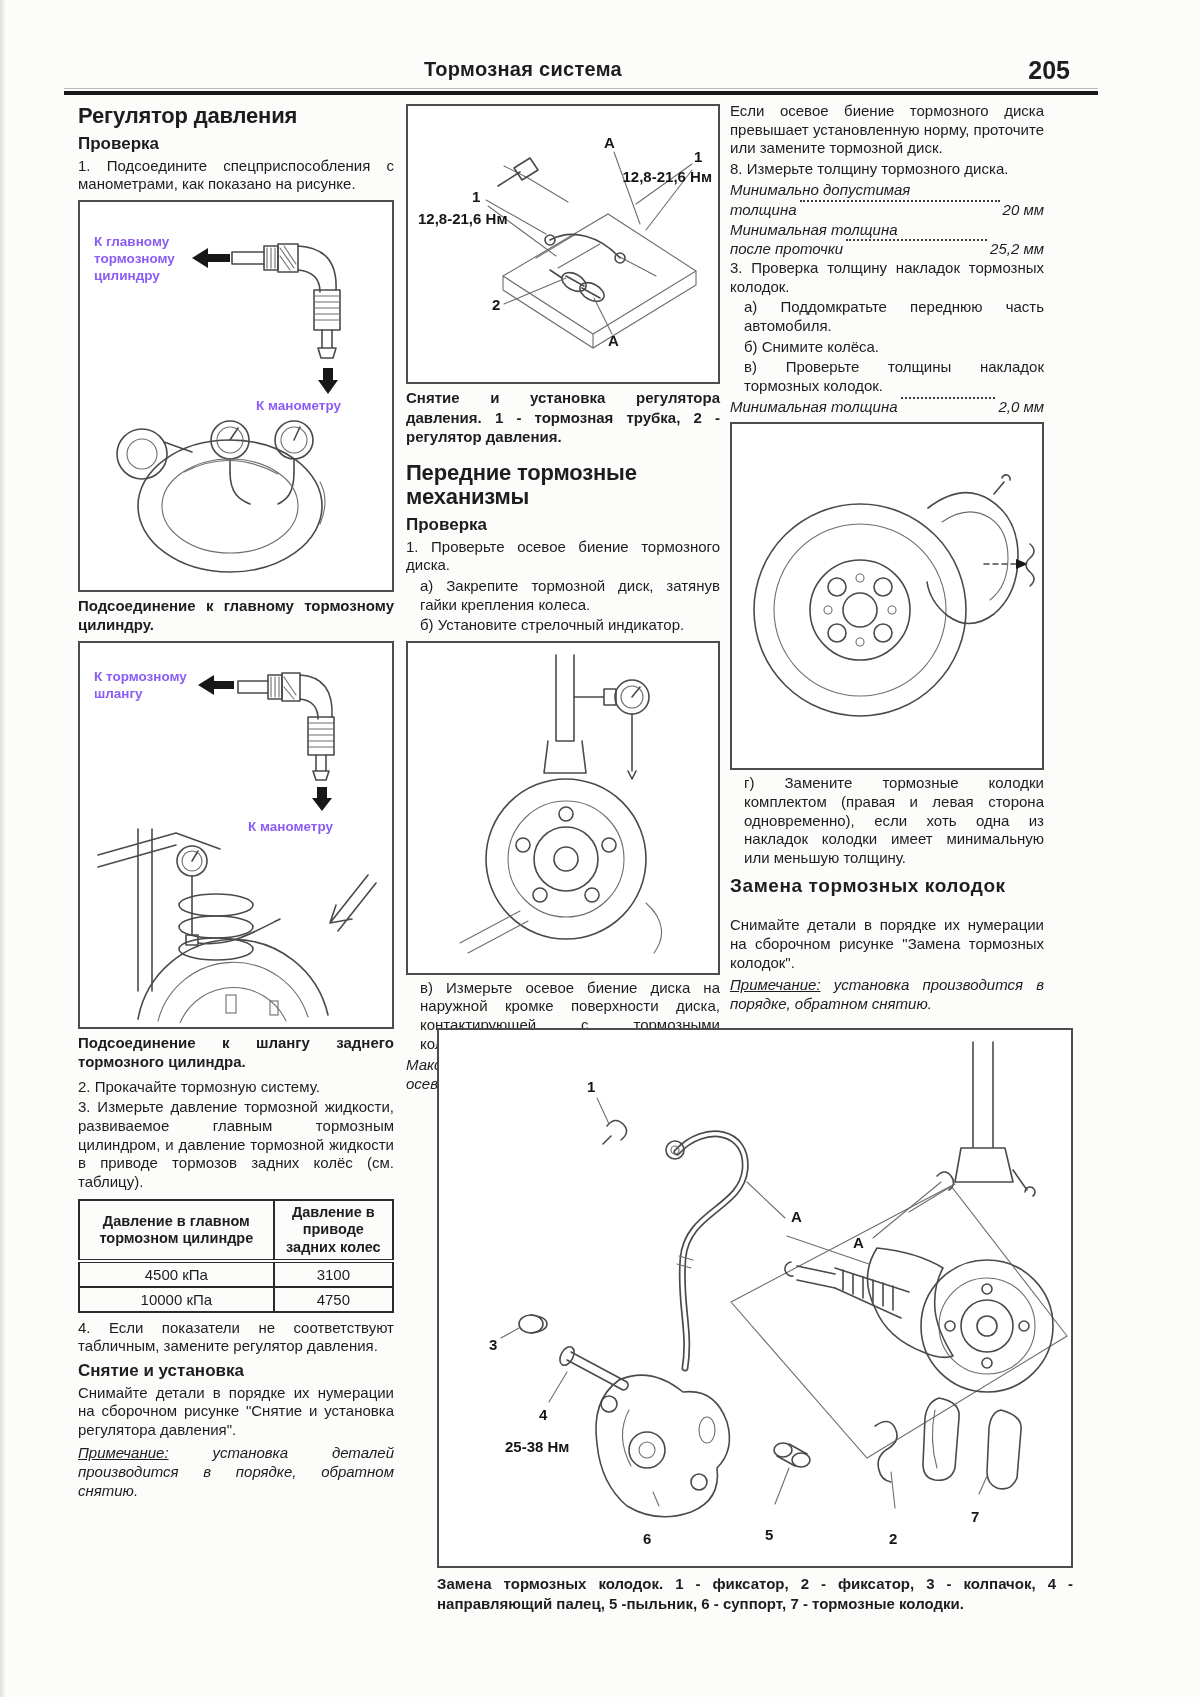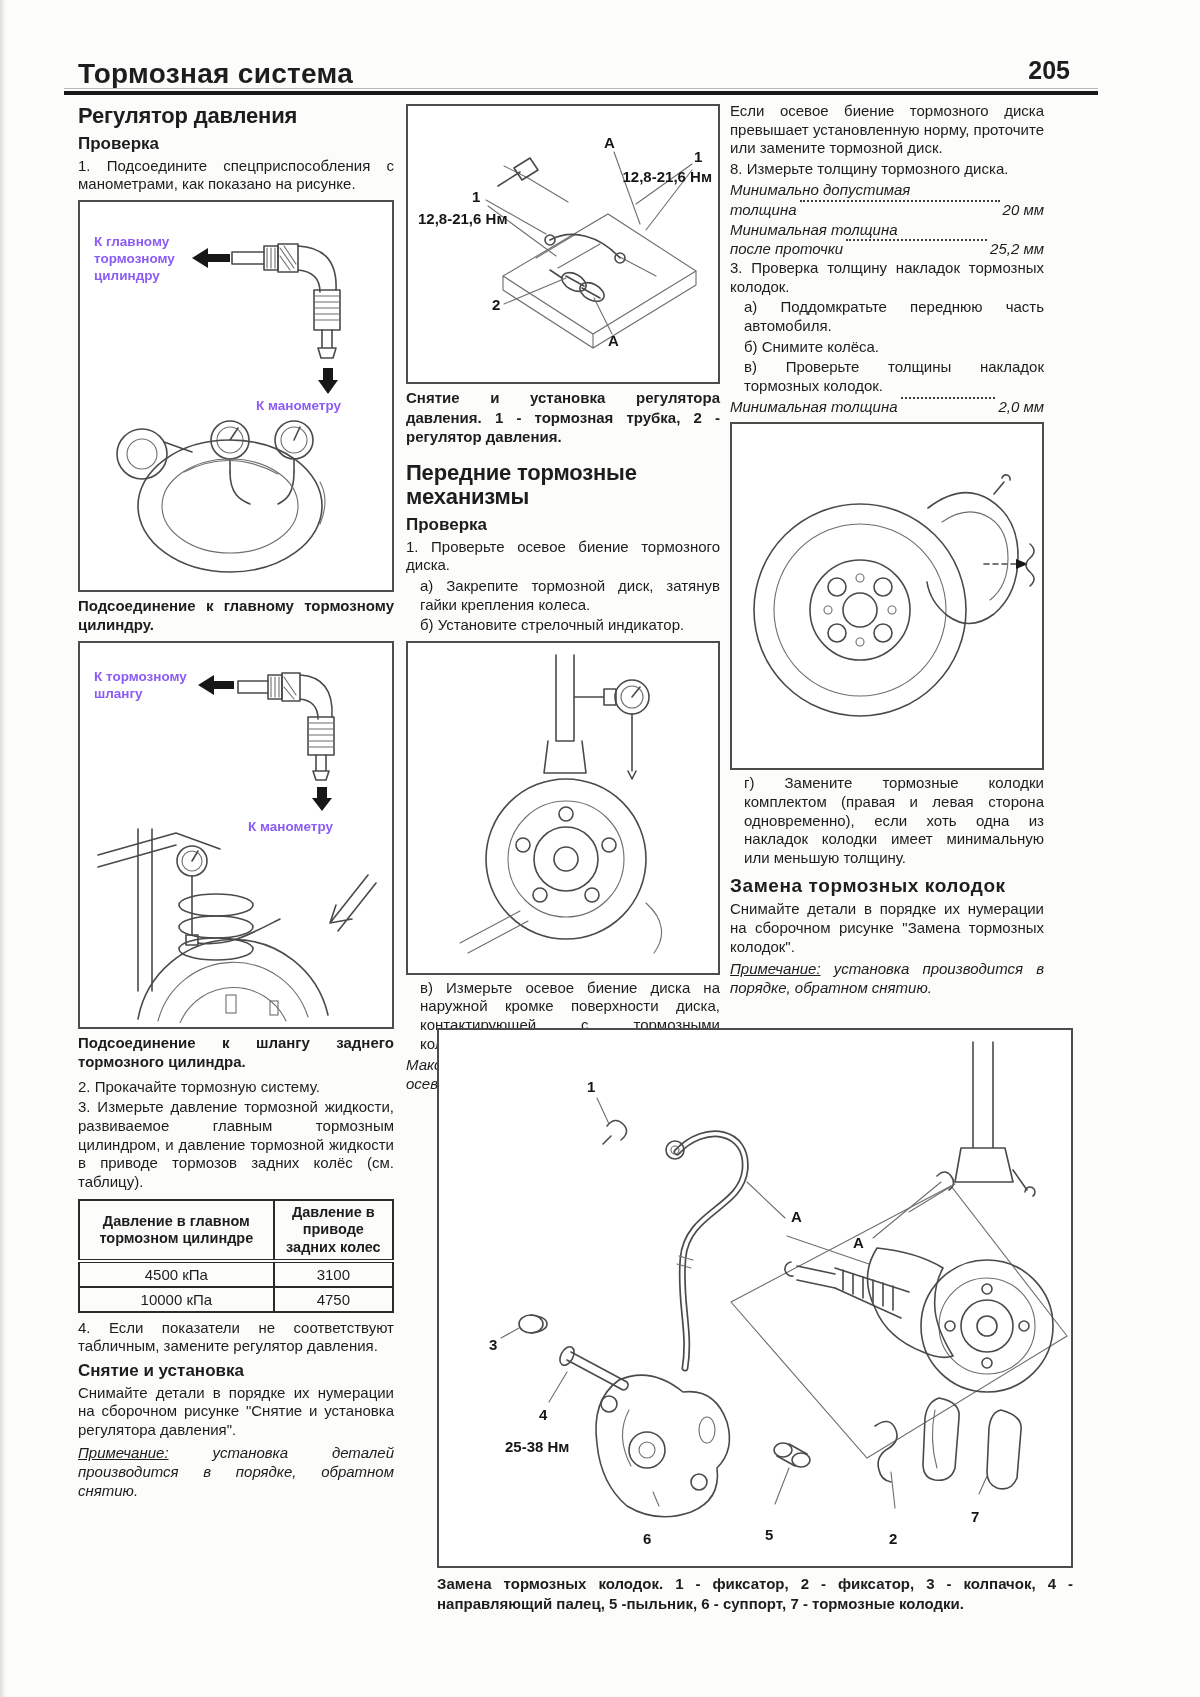--- a/index.html
+++ b/index.html
@@ -4,35 +4,35 @@
 <style>
   html,body{margin:0;padding:0;}
   body{
     width:1200px;height:1697px;position:relative;
     background:#fcfcfb;color:#1d1d1d;
     font-family:"Liberation Sans", sans-serif;
     -webkit-font-smoothing:antialiased;
   }
   .page{position:absolute;inset:0;}
   
-  .hdr-title{position:absolute;top:58px;left:78px;width:890px;
-    font-size:28px;font-weight:bold;letter-spacing:.3px;}
+  .hdr-title{position:absolute;top:58px;left:78px;width:890px;text-align:center;
+    font-size:20px;font-weight:bold;letter-spacing:.3px;}
   .hdr-num{position:absolute;top:56px;left:960px;width:110px;text-align:right;
     font-size:25px;font-weight:bold;}
   .rule{position:absolute;top:88px;left:64px;width:1034px;height:7px;
     border-top:1px solid #b9b9b9;}
   .rule::after{content:"";position:absolute;left:0;top:2px;width:100%;height:4px;background:#191919;}
   
   .col{position:absolute;top:102px;}
   .col-l{left:78px;width:316px;}
   .col-m{left:406px;width:314px;}
   .col-r{left:730px;width:314px;}
   .h1{font-size:22px;font-weight:bold;letter-spacing:-.2px;line-height:1.12;margin:2px 0 4px;}
   .h2{font-size:17px;font-weight:bold;margin:5px 0 3px;}
-  .h1-sp{font-size:19px;font-weight:bold;letter-spacing:.6px;margin:8px 0 3px;}
+  .h1-sp{font-size:19px;font-weight:bold;letter-spacing:.6px;margin:8px 0 19px;}
   .p{font-size:15px;line-height:1.24;text-align:justify;margin:0 0 2px;}
   .pi{padding-left:14px;}
   .spec{font-style:italic;font-size:15px;line-height:1.28;margin:1px 0;}
   .spec-line{display:flex;align-items:flex-start;}
   .leader{flex:1;border-bottom:2px dotted #3d3d3d;margin:0 3px 3px;}
   .note{font-style:italic;font-size:15px;line-height:1.28;margin-top:3px;text-align:justify;}
   .note .nl{text-decoration:underline;}
   
   .fig{position:relative;border:2px solid #4c4c4c;background:#fff;margin:6px 0 4px;}
   .figcap{font-size:15px;font-weight:bold;line-height:1.3;text-align:justify;margin:2px 0 6px;}

